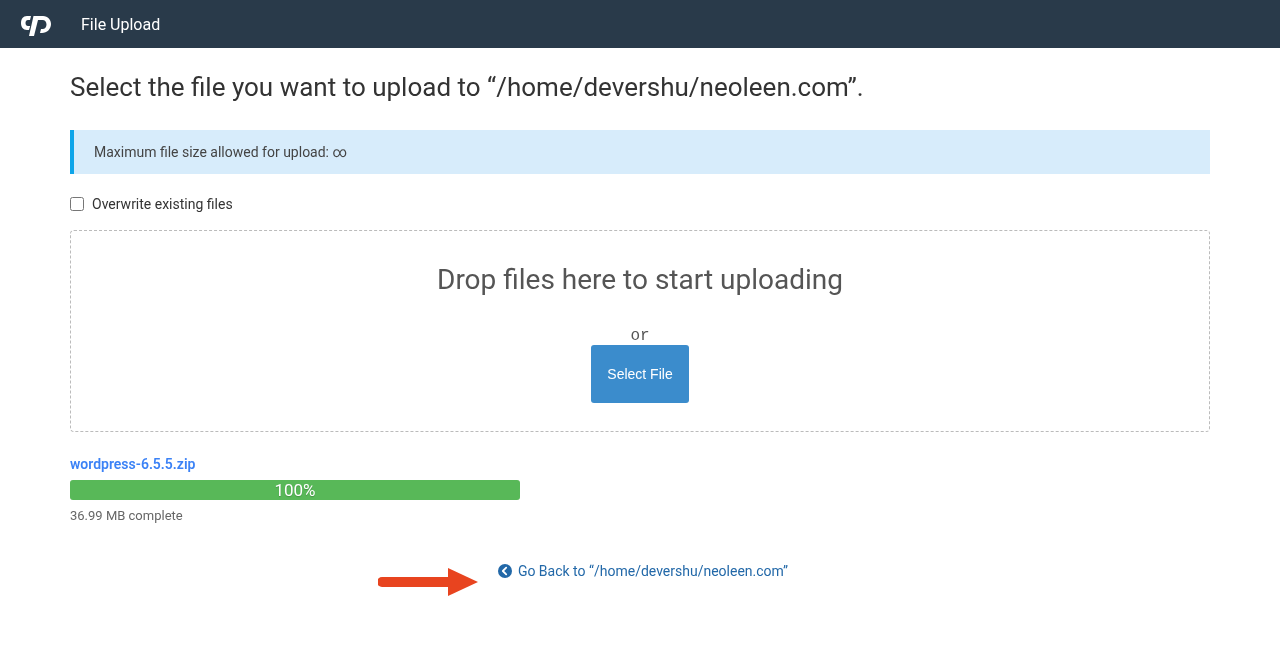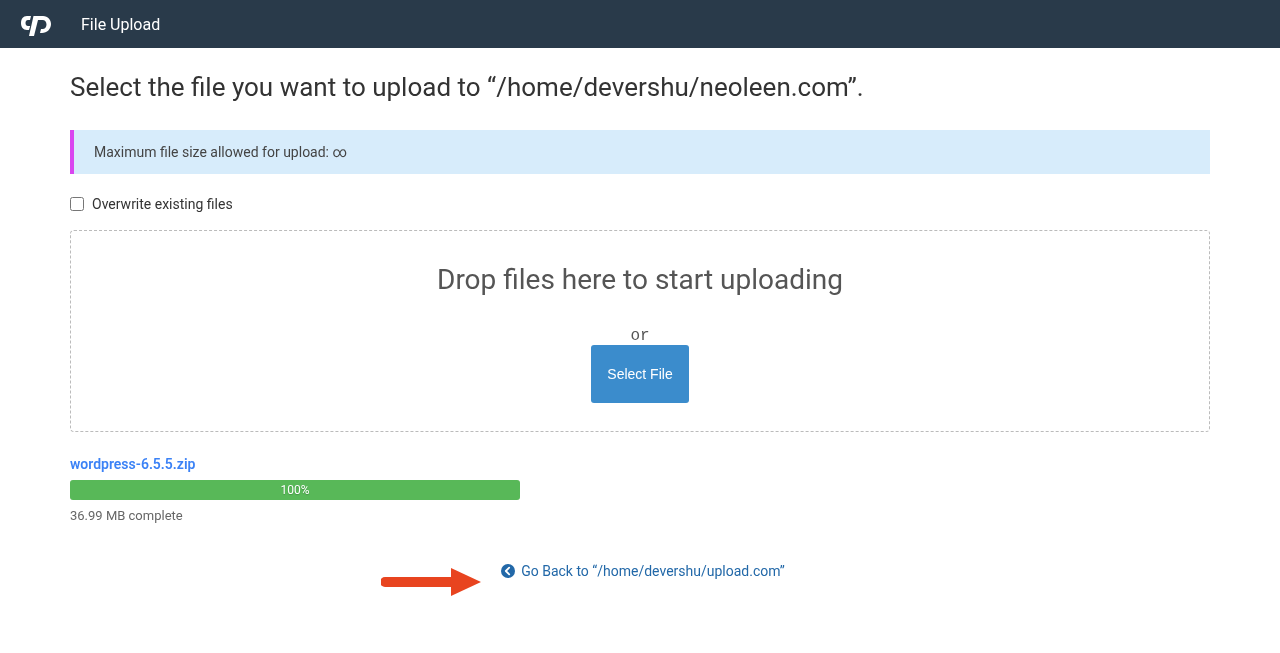--- a/index.html
+++ b/index.html
@@ -15,21 +15,21 @@
 }
 .cp-logo { display: inline-flex; align-items: center; }
 .header-title { font-size: 16px; font-weight: 400; }
 
 .container { padding: 24px 70px; }
 
 .page-title { font-size: 26px; font-weight: 400; color: #333; margin-bottom: 28px; }
 
 .info-banner {
   background: #d7ecfb;
-  border-left: 4px solid #d946ef;
+  border-left: 4px solid #0ea5e9;
   padding: 14px 20px;
   color: #444;
   font-size: 14px;
   margin-bottom: 22px;
 }
 
 .checkbox-row { display:flex; align-items:center; gap:8px; margin-bottom: 18px; font-size:14px; color:#333; }
 .checkbox-row input { width:14px; height:14px; }
 
 .dropzone {
@@ -49,21 +49,21 @@
   padding: 21px 16px;
   font-size: 14px;
   border-radius: 3px;
   cursor: pointer;
 }
 
 .upload-item { margin-bottom: 40px; }
 .upload-filename { font-size: 14px; font-weight: 600; color: #3b82f6; margin-bottom: 8px; }
 .progress-wrap { width: 450px; background: #eee; border-radius: 3px; height: 20px; position: relative; overflow: visible; }
 .progress-bar { background: #58b858; height: 100%; border-radius: 3px; position: relative; }
-.progress-label { position:absolute; top:0; left:0; right:0; color:#fff; font-size:12px; text-align:center; line-height:20px; text-shadow: 0 1px 1px rgba(0,0,0,0.2); }
+.progress-label { position:absolute; top:0; left:0; right:0; color:#fff; font-size:17px; text-align:center; line-height:20px; text-shadow: 0 1px 1px rgba(0,0,0,0.2); }
 .upload-status { font-size: 13px; color: #666; margin-top: 8px; }
 
 .back-row { text-align:center; display:flex; align-items:center; justify-content:center; gap: 6px; margin-top: 20px; }
 .back-link { color: #2268a8; font-size:14px; text-decoration:none; display:inline-flex; align-items:center; gap:6px; }
 .back-icon { display:inline-flex; }
 
 .arrow-anno { display:inline-block; position:relative; }
 .arrow-svg { position:absolute; right: 14px; top: -6px; }
 </style>
 </head>
@@ -113,17 +113,17 @@
         <polygon points="70,3 100,17 70,31" fill="#e8441f"></polygon>
       </svg>
     </span>
     <a href="#" class="back-link">
       <span class="back-icon">
         <svg width="14" height="14" viewBox="0 0 14 14">
           <circle cx="7" cy="7" r="7" fill="#2268a8"></circle>
           <path d="M8.2 3.6 L4.8 7 L8.2 10.4" stroke="#fff" stroke-width="1.8" fill="none" stroke-linecap="round" stroke-linejoin="round"></path>
         </svg>
       </span>
-      <span>Go Back to “/home/devershu/upload.com”</span>
+      <span>Go Back to “/home/devershu/neoleen.com”</span>
     </a>
   </div>
 
 </div>
 
 </body></html>

